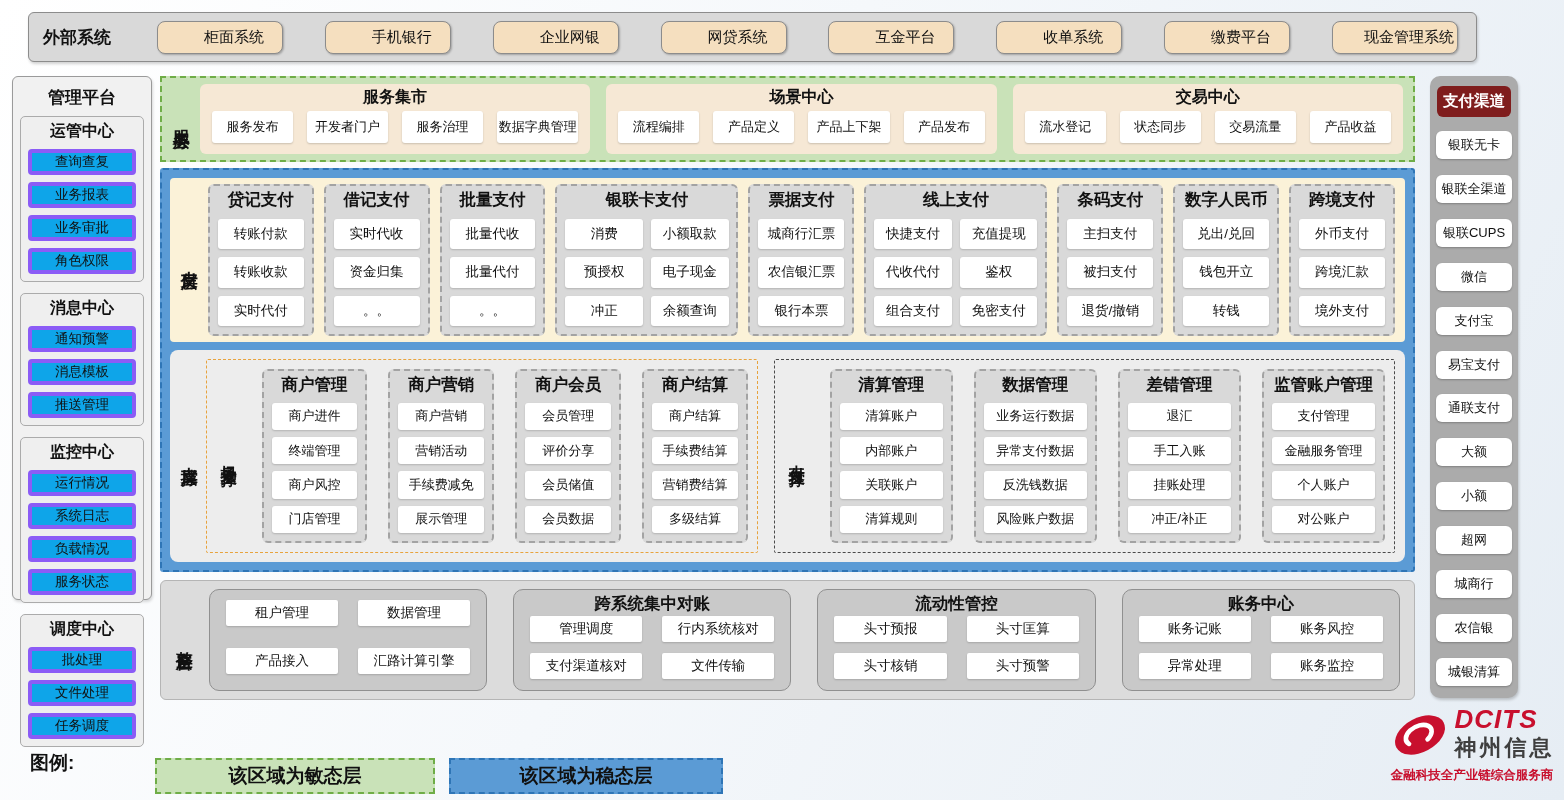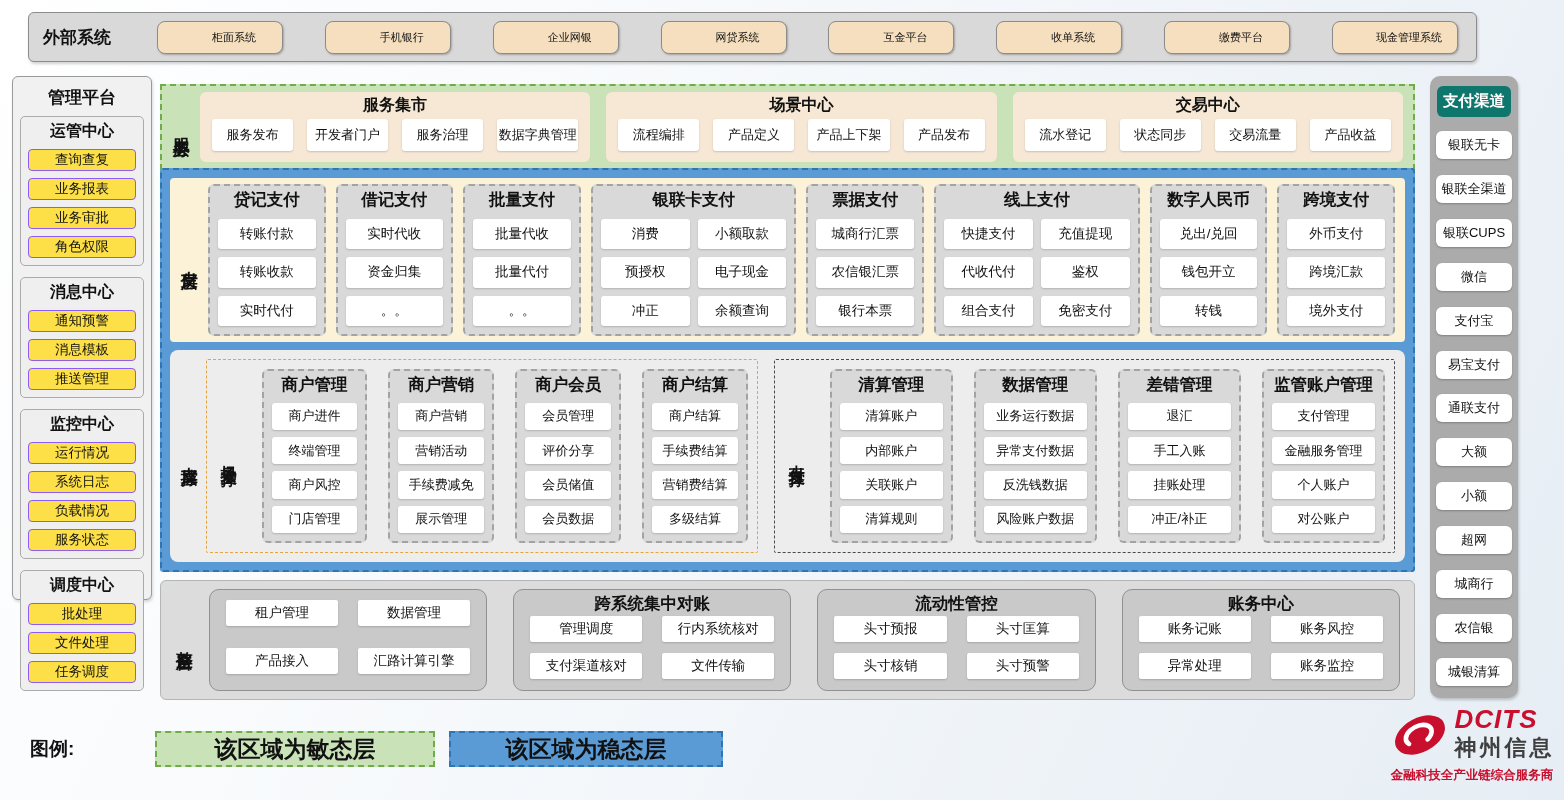--- a/index.html
+++ b/index.html
@@ -26,44 +26,44 @@
     position: absolute; left: 28px; top: 12px; width: 1449px; height: 50px;
     background: #D9D9D9; border: 1px solid #8c8c8c; border-radius: 6px;
     display: flex; align-items: center; padding: 0 14px;
     box-shadow: 1px 2px 3px rgba(0,0,0,.18);
   }
   .topbar-label { font-size: 17px; font-weight: bold; width: 110px; }
   .topbar-buttons { flex: 1; display: flex; justify-content: space-between; padding: 0 4px; }
   .pill-btn {
     width: 126px; height: 33px; background: #F5DFBF; border: 1px solid #8c8c8c;
     border-radius: 8px; display: flex; align-items: center; justify-content: center;
-    font-size: 11px; box-shadow: 1px 1px 2px rgba(0,0,0,.25); cursor: pointer; padding-left: 28px;
+    font-size: 15px; box-shadow: 1px 1px 2px rgba(0,0,0,.25); cursor: pointer; padding-left: 28px;
   }
   
   .left-sidebar {
     position: absolute; left: 12px; top: 76px; width: 140px; height: 524px;
     background: #F1F1F1; border: 1px solid #9a9a9a; border-radius: 6px;
     display: flex; flex-direction: column; padding: 6px 7px 8px;
     box-shadow: 1px 2px 3px rgba(0,0,0,.15);
   }
   .sidebar-title { font-weight: bold; font-size: 17px; text-align: center; padding: 3px 0 7px; }
   .mgroups { flex: 1; display: flex; flex-direction: column; gap: 11px; }
   .mgroup {
     background: #EFEFEF; border: 1px solid #ababab; border-radius: 5px;
     padding: 4px 7px 7px; display: flex; flex-direction: column; gap: 7px; flex: 1;
   }
   .mgroup-title { font-weight: bold; font-size: 16px; text-align: center; }
   .mbtn {
-    background: #fde047; border: 1px solid #8b5cf6; border-radius: 4px;
+    background: #0ea5e9; border: 4px solid #8b5cf6; border-radius: 4px;
     display: flex; align-items: center; justify-content: center;
     font-size: 13.5px; flex: 1; min-height: 22px; cursor: pointer;
   }
   
   .service-layer {
-    position: absolute; left: 160px; top: 84px; width: 1255px; height: 86px;
+    position: absolute; left: 160px; top: 76px; width: 1255px; height: 86px;
     background: var(--agile-fill); border: 2px dashed var(--agile-border);
     display: flex; align-items: stretch; gap: 10px; padding: 6px 10px;
   }
   .svc-label { font-size: 17px; }
   .svc-panels { flex: 1; display: flex; gap: 16px; }
   .svc-panel {
     background: #F6E8D5; border-radius: 6px; flex: 1;
     display: flex; flex-direction: column; padding: 3px 12px 8px;
   }
   .svc-title { font-weight: bold; font-size: 16px; text-align: center; }
@@ -124,35 +124,35 @@
   .int-title { font-weight: bold; font-size: 16.5px; text-align: center; }
   .int-grid { flex: 1; display: grid; grid-template-columns: 1fr 1fr; gap: 9px 20px; align-items: center; }
   .int-grid .white-btn { height: 26px; border-radius: 2px; font-size: 13.5px; }
   
   .right-sidebar {
     position: absolute; left: 1430px; top: 76px; width: 88px; height: 622px;
     background: #ABABAB; border-radius: 10px; display: flex; flex-direction: column;
     padding: 10px 6px 12px; box-shadow: 1px 2px 3px rgba(0,0,0,.2);
   }
   .chan-header {
-    background: #0f766e; color: #fff; font-weight: bold; font-size: 15.5px;
+    background: #7f1d1d; color: #fff; font-weight: bold; font-size: 15.5px;
     text-align: center; border-radius: 6px; padding: 5px 0; margin: 0 1px;
   }
   .chan-list { flex: 1; display: flex; flex-direction: column; justify-content: space-between; padding-top: 14px; }
   .chan-btn {
     background: #fff; border-radius: 6px; height: 28px; display: flex; align-items: center;
     justify-content: center; font-size: 13px; box-shadow: 0 1px 2px rgba(0,0,0,.25);
     cursor: pointer; white-space: nowrap;
   }
   
   .legend { position: absolute; left: 30px; top: 731px; display: flex; align-items: center; }
   .legend-label { font-size: 19px; font-weight: bold; width: 125px; }
   .legend-box {
     width: 280px; height: 36px; display: flex; align-items: center; justify-content: center;
-    font-size: 23px; font-weight: bold;
+    font-size: 19px; font-weight: bold; margin-top: 27px;
   }
   .legend-box.agile { background: var(--agile-fill); border: 2px dashed var(--agile-border); margin-right: 14px; }
   .legend-box.stable { background: var(--stable-fill); border: 2px dashed var(--stable-border); width: 274px; }
   
   .logo { position: absolute; left: 1386px; top: 706px; width: 172px; display: flex; flex-direction: column; align-items: center; }
   .logo-row { display: flex; align-items: center; gap: 5px; }
   .logo-mark svg { width: 60px; height: 48px; display: block; }
   .logo-text { display: flex; flex-direction: column; }
   .logo-brand { color: var(--brand-red); font-weight: bold; font-style: italic; font-size: 26px; line-height: 1.05; letter-spacing: 1px; }
   .logo-name { color: #3f3f3f; font-size: 22px; font-weight: bold; letter-spacing: 3px; }
@@ -315,20 +315,32 @@
               <div class="white-btn">快捷支付</div>
               <div class="white-btn">充值提现</div>
             </div>
             <div class="pay-row">
               <div class="white-btn">代收代付</div>
               <div class="white-btn">鉴权</div>
             </div>
             <div class="pay-row">
               <div class="white-btn">组合支付</div>
               <div class="white-btn">免密支付</div>
+            </div>
+          </div>
+          <div class="pay-col">
+            <div class="col-title">条码支付</div>
+            <div class="pay-row">
+              <div class="white-btn">主扫支付</div>
+            </div>
+            <div class="pay-row">
+              <div class="white-btn">被扫支付</div>
+            </div>
+            <div class="pay-row">
+              <div class="white-btn">退货/撤销</div>
             </div>
           </div>
           <div class="pay-col">
             <div class="col-title">数字人民币</div>
             <div class="pay-row">
               <div class="white-btn">兑出/兑回</div>
             </div>
             <div class="pay-row">
               <div class="white-btn">钱包开立</div>
             </div>

